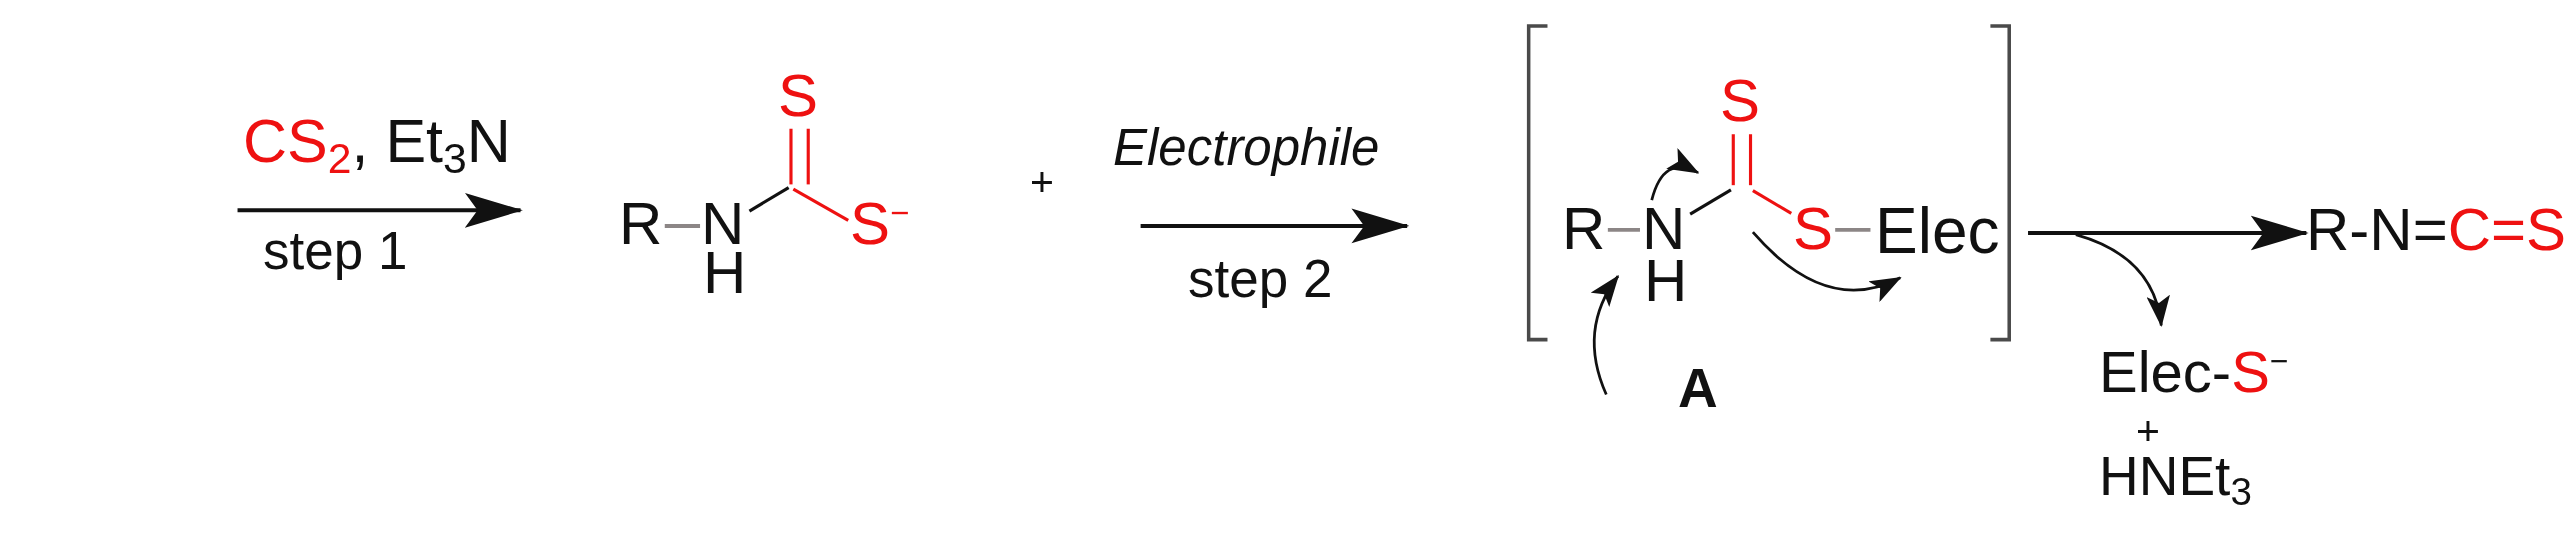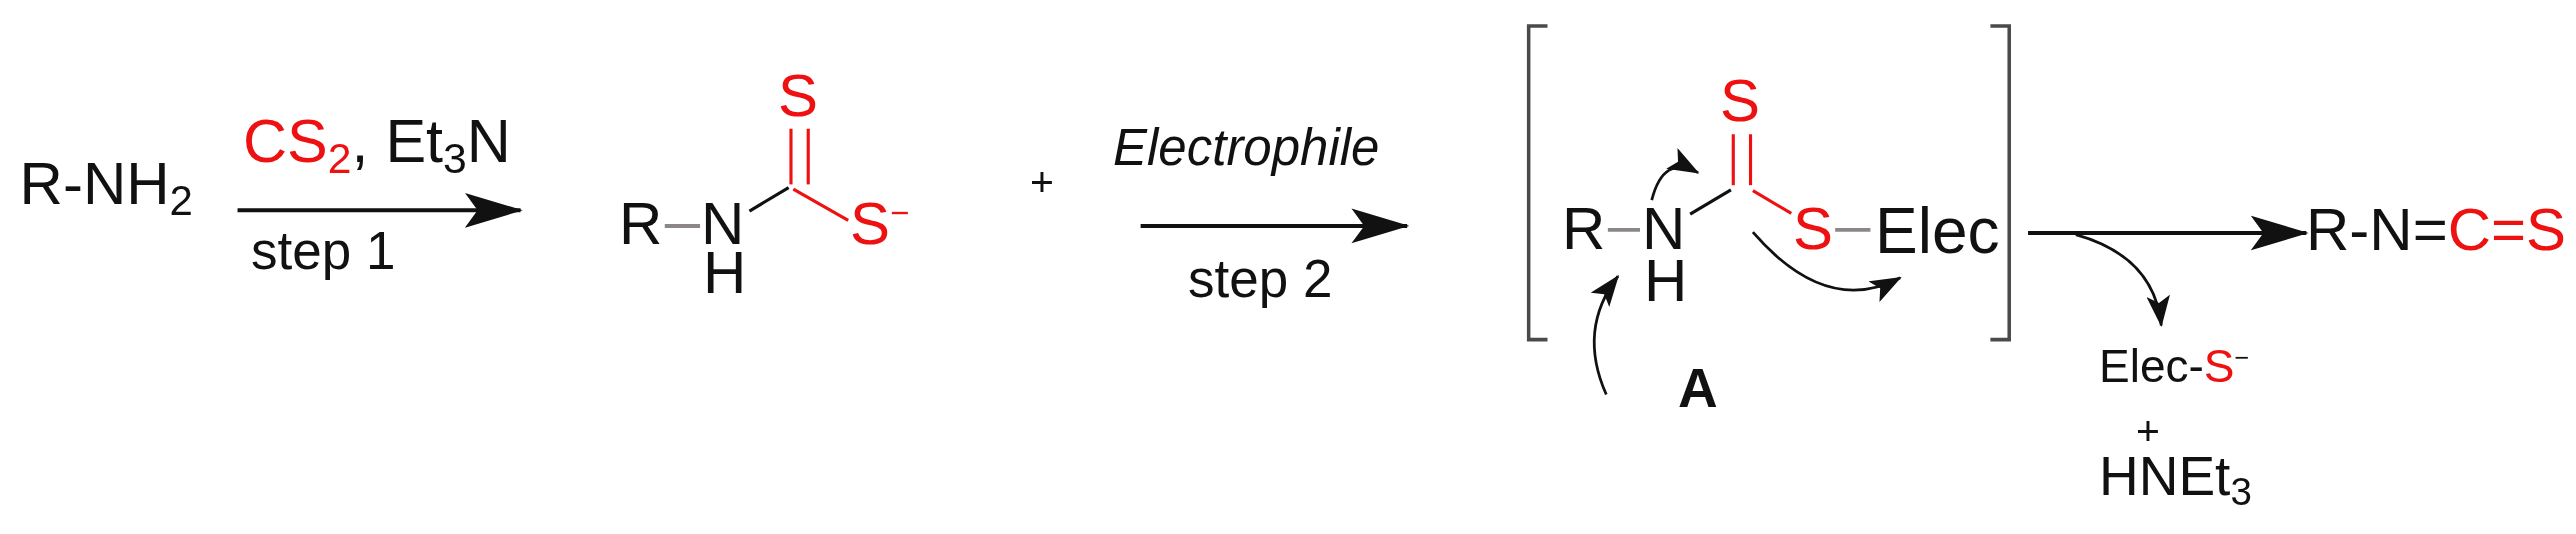--- a/index.html
+++ b/index.html
@@ -72,24 +72,23 @@
     <line class="bond-red" x1="2211" y1="171" x2="2211" y2="236" stroke-width="4"></line>
     <line class="bond-red" x1="2233" y1="171" x2="2233" y2="236" stroke-width="4"></line>
     <line class="bond-red" x1="2236" y1="243" x2="2285" y2="272" stroke-width="4"></line>
     <line class="bond-gray" x1="2341" y1="293" x2="2386" y2="293" stroke-width="5"></line>
 
     <path class="arr" d="M 2107 255 Q 2122 196 2166 220" stroke-width="3.5" marker-end="url(#headSmall)"></path>
     <path class="arr" d="M 2236 296 Q 2330 404 2424 354" stroke-width="3.5" marker-end="url(#headSmall)"></path>
     <path class="arr" d="M 2049 503 Q 2012 420 2064 352" stroke-width="3.5" marker-end="url(#headSmall)"></path>
   </svg>
 
-  <div class="f" style="left:19.6px;top:154px;font-size:60px;"><span>R-NH</span><span class="sub">2</span></div>
 
   <div class="f" style="left:243px;top:111px;font-size:61px;"><span class="red">CS</span><span class="red sub">2</span><span>, Et</span><span class="sub">3</span><span>N</span></div>
-  <div class="f" style="left:251px;top:224px;font-size:53px;">step 1</div>
+  <div class="f" style="left:263px;top:224px;font-size:53px;">step 1</div>
 
   <div class="f" style="left:619px;top:194px;font-size:60px;">R</div>
   <div class="f" style="left:701px;top:194px;font-size:60px;">N</div>
   <div class="f" style="left:703px;top:243px;font-size:60px;">H</div>
   <div class="f red" style="left:778px;top:66px;font-size:60px;">S</div>
   <div class="f red" style="left:850px;top:194px;font-size:60px;"><span>S</span><span class="supmin">−</span></div>
 
   <div class="f" style="left:1030px;top:162px;font-size:41px;">+</div>
 
   <div class="f" style="left:1113px;top:122px;font-size:51px;font-style:italic;">Electrophile</div>
@@ -99,18 +98,18 @@
   <div class="f" style="left:1642px;top:199px;font-size:60px;">N</div>
   <div class="f" style="left:1644px;top:251px;font-size:60px;">H</div>
   <div class="f red" style="left:1720px;top:71px;font-size:60px;">S</div>
   <div class="f red" style="left:1793px;top:199px;font-size:60px;">S</div>
   <div class="f" style="left:1875px;top:199px;font-size:64px;">Elec</div>
 
   <div class="f bold" style="left:1678px;top:361px;font-size:55px;">A</div>
 
   <div class="f" style="left:2306px;top:200px;font-size:60px;text-align:right;"><span>R-N=</span><span class="red">C=S</span></div>
 
-  <div class="f" style="left:2099px;top:343px;font-size:46px;"><span>Elec-</span><span class="red">S</span><span class="supmin">−</span></div>
+  <div class="f" style="left:2099px;top:343px;font-size:58px;"><span>Elec-</span><span class="red">S</span><span class="supmin">−</span></div>
   <div class="f" style="left:2136px;top:411px;font-size:41px;">+</div>
   <div class="f" style="left:2099px;top:449px;font-size:55px;"><span>HNEt</span><span class="sub">3</span></div>
 
 </div>
 
 
 </body></html>

